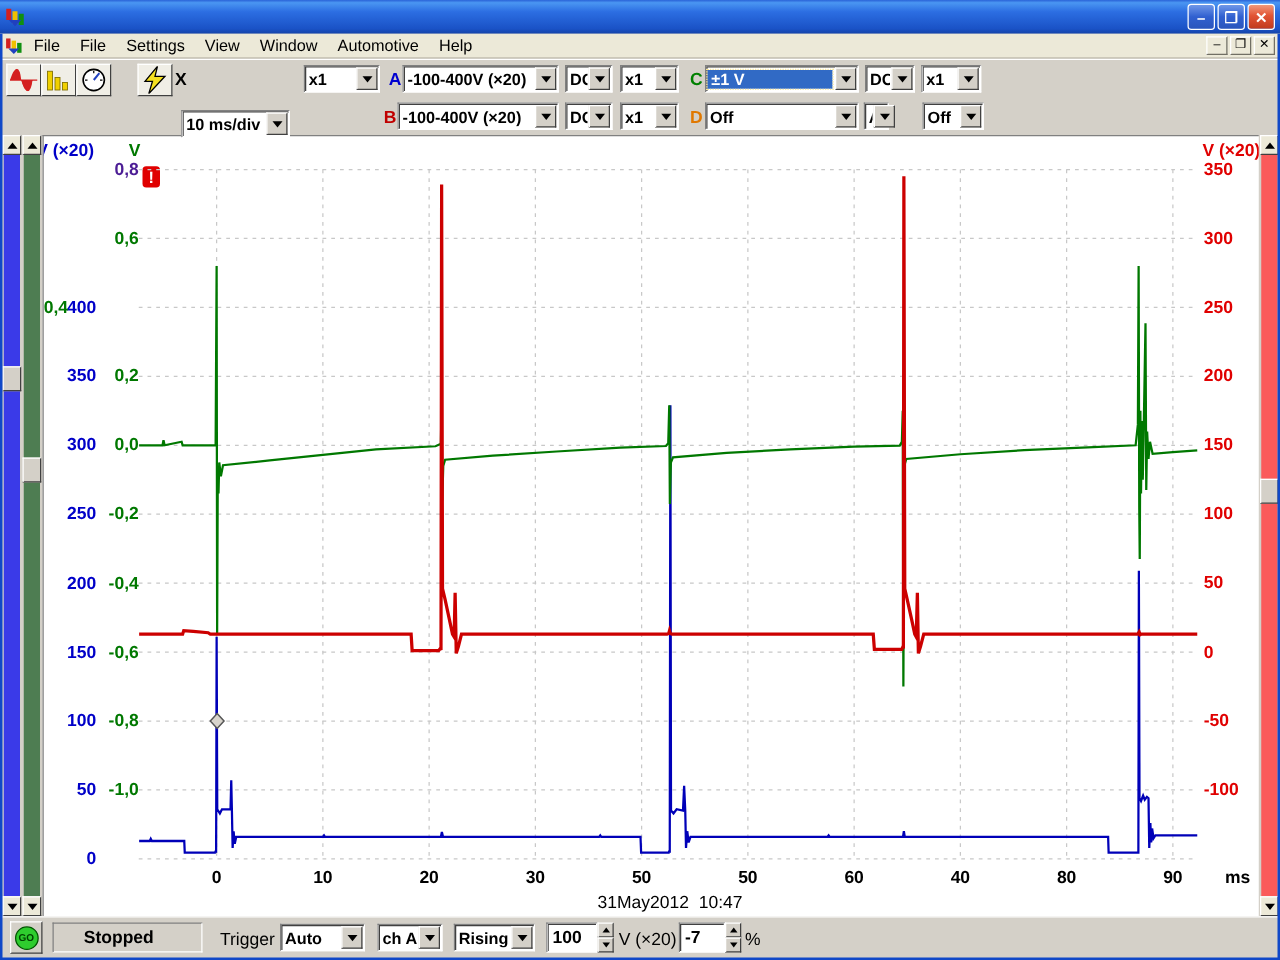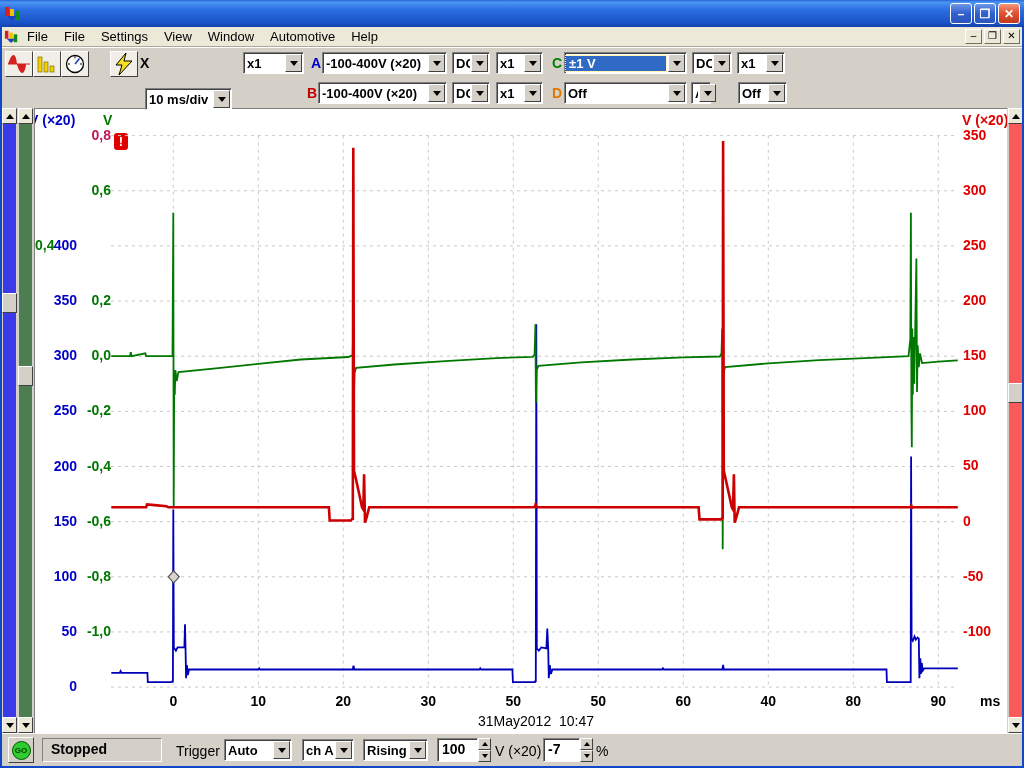--- a/index.html
+++ b/index.html
@@ -57,21 +57,21 @@
   #warnicon{position:absolute;width:14px;height:17px;background:#E00000;border-radius:3px;
     color:#fff;font-weight:bold;font-size:13px;text-align:center;line-height:17px;}
   #datestamp{position:absolute;font-weight:normal;font-size:14px;color:#000;transform:translateX(-50%);white-space:pre;}
   
   #statusbar{position:absolute;left:0;top:733px;width:1024px;height:33px;background:#D4D0C8;border-top:1px solid #fff;z-index:40;}
   #gobtn{position:absolute;left:8px;top:3px;width:26px;height:26px;background:#D4D0C8;border:1px solid;
     border-color:#fff #404040 #404040 #fff;display:flex;align-items:center;justify-content:center;}
   #gobtn .goicon{width:19px;height:19px;border-radius:50%;background:#2ECC2E;border:1px solid #005500;
     color:#004400;font-size:8px;font-weight:bold;display:flex;align-items:center;justify-content:center;}
   #statuspanel{position:absolute;left:42px;top:4px;width:120px;height:24px;border:1px solid;
-    border-color:#808080 #fff #fff #808080;font-weight:bold;font-size:14px;padding:2px 8px;color:#000;}
+    border-color:#808080 #fff #fff #808080;font-weight:bold;font-size:14px;padding:2px 24px;color:#000;}
   .slabel{position:absolute;font-weight:normal;font-size:14px;color:#000;}
   .spin{position:absolute;top:4px;height:24px;background:#fff;border:1px solid;border-color:#808080 #fff #fff #808080;
     box-shadow:inset 1px 1px 0 #404040;font-weight:bold;font-size:14px;padding:2px 4px;color:#000;}
   .spinner{position:absolute;top:4px;width:13px;height:24px;display:flex;flex-direction:column;}
   .spinner div{flex:1;background:#D4D0C8;border:1px solid;border-color:#fff #404040 #404040 #fff;
     display:flex;align-items:center;justify-content:center;}
   .spinner .u:after{content:"";border:3px solid transparent;border-bottom:4px solid #000;margin-bottom:3px;}
   .spinner .d:after{content:"";border:3px solid transparent;border-top:4px solid #000;margin-top:3px;}
 </style>
 </head>
@@ -309,21 +309,21 @@
       <div id="datestamp" style="left:501px;top:604px;">31May2012  10:47</div>
     <span class="ylab" style="left: 0px; width: 42px; text-align: right; top: 127.9px; color: rgb(0, 0, 200);">400</span>
         <span class="ylab" style="left: 0px; width: 42px; text-align: right; top: 183.05px; color: rgb(0, 0, 200);">350</span>
         <span class="ylab" style="left: 0px; width: 42px; text-align: right; top: 238.2px; color: rgb(0, 0, 200);">300</span>
         <span class="ylab" style="left: 0px; width: 42px; text-align: right; top: 293.35px; color: rgb(0, 0, 200);">250</span>
         <span class="ylab" style="left: 0px; width: 42px; text-align: right; top: 348.5px; color: rgb(0, 0, 200);">200</span>
         <span class="ylab" style="left: 0px; width: 42px; text-align: right; top: 403.65px; color: rgb(0, 0, 200);">150</span>
         <span class="ylab" style="left: 0px; width: 42px; text-align: right; top: 458.8px; color: rgb(0, 0, 200);">100</span>
         <span class="ylab" style="left: 0px; width: 42px; text-align: right; top: 513.95px; color: rgb(0, 0, 200);">50</span>
         <span class="ylab" style="left: 0px; width: 42px; text-align: right; top: 569.1px; color: rgb(0, 0, 200);">0</span>
-        <span class="ylab" style="left: 0px; width: 76px; text-align: right; top: 17.6px; color: #be185d;">0,8</span>
+        <span class="ylab" style="left: 0px; width: 76px; text-align: right; top: 17.6px; color: #4c1d95;">0,8</span>
         <span class="ylab" style="left: 0px; width: 76px; text-align: right; top: 72.75px; color: rgb(0, 120, 0);">0,6</span>
         <span class="ylab" style="left: 0px; width: 76px; top: 127.9px; color: rgb(0, 120, 0);">0,4</span>
         <span class="ylab" style="left: 0px; width: 76px; text-align: right; top: 183.05px; color: rgb(0, 120, 0);">0,2</span>
         <span class="ylab" style="left: 0px; width: 76px; text-align: right; top: 238.2px; color: rgb(0, 120, 0);">0,0</span>
         <span class="ylab" style="left: 0px; width: 76px; text-align: right; top: 293.35px; color: rgb(0, 120, 0);">-0,2</span>
         <span class="ylab" style="left: 0px; width: 76px; text-align: right; top: 348.5px; color: rgb(0, 120, 0);">-0,4</span>
         <span class="ylab" style="left: 0px; width: 76px; text-align: right; top: 403.65px; color: rgb(0, 120, 0);">-0,6</span>
         <span class="ylab" style="left: 0px; width: 76px; text-align: right; top: 458.8px; color: rgb(0, 120, 0);">-0,8</span>
         <span class="ylab" style="left: 0px; width: 76px; text-align: right; top: 513.95px; color: rgb(0, 120, 0);">-1,0</span>
         <span class="ylab" style="left: 928px; top: 17.55px; color: rgb(224, 0, 0);">350</span>

